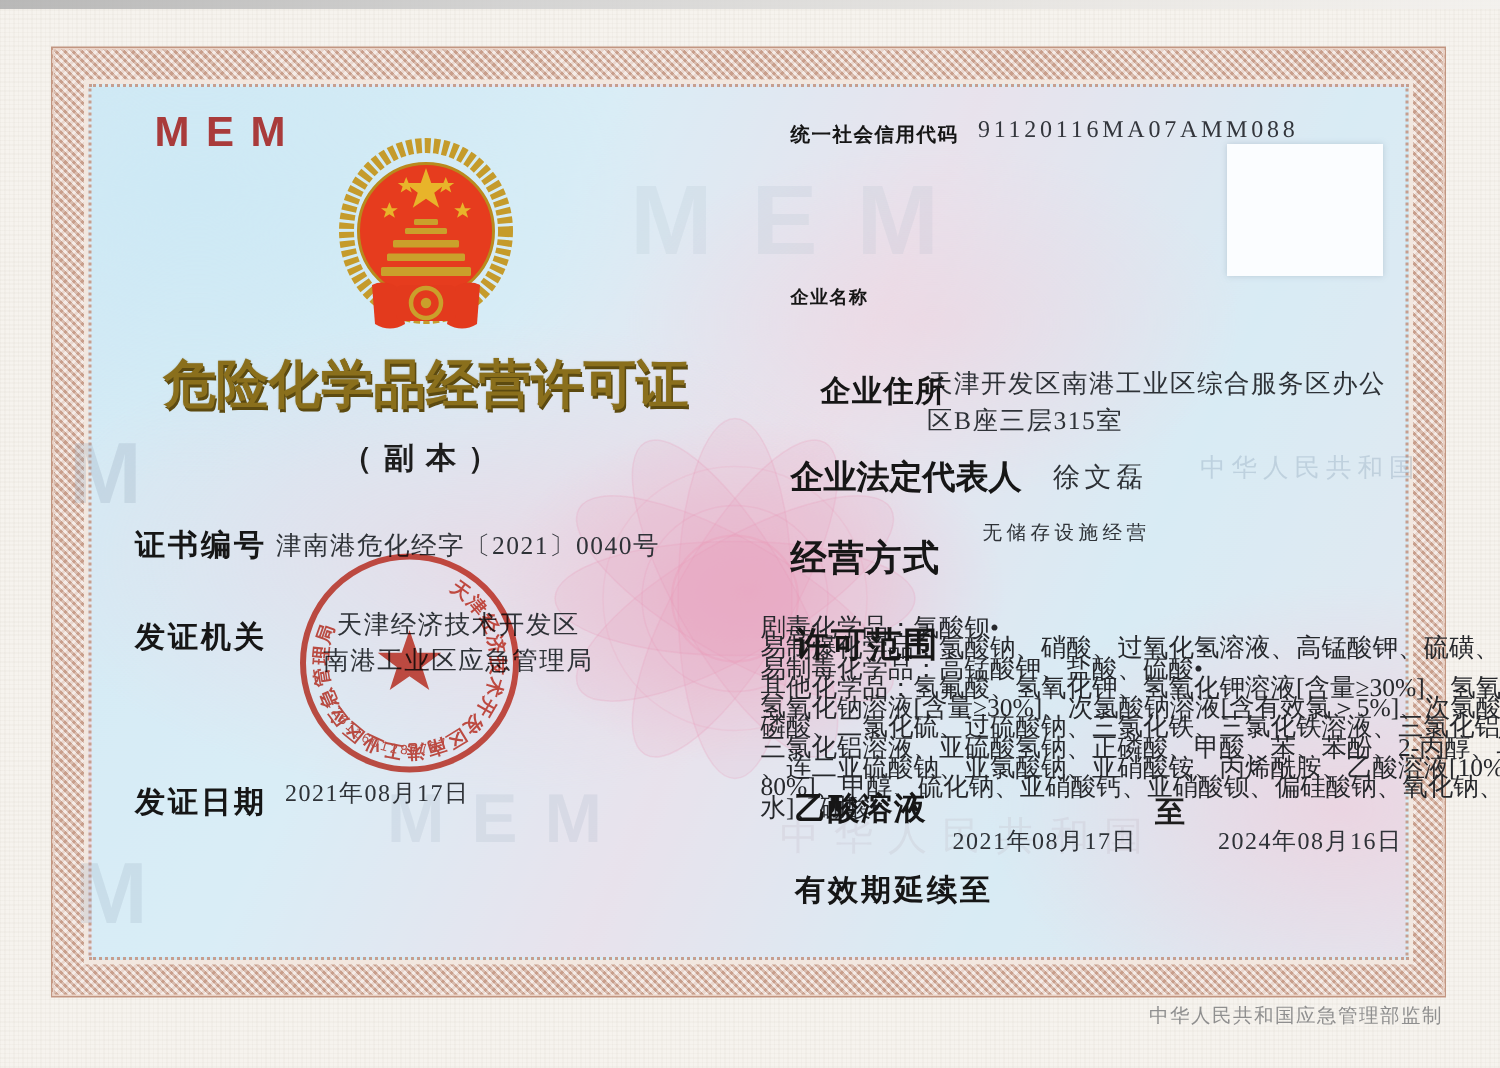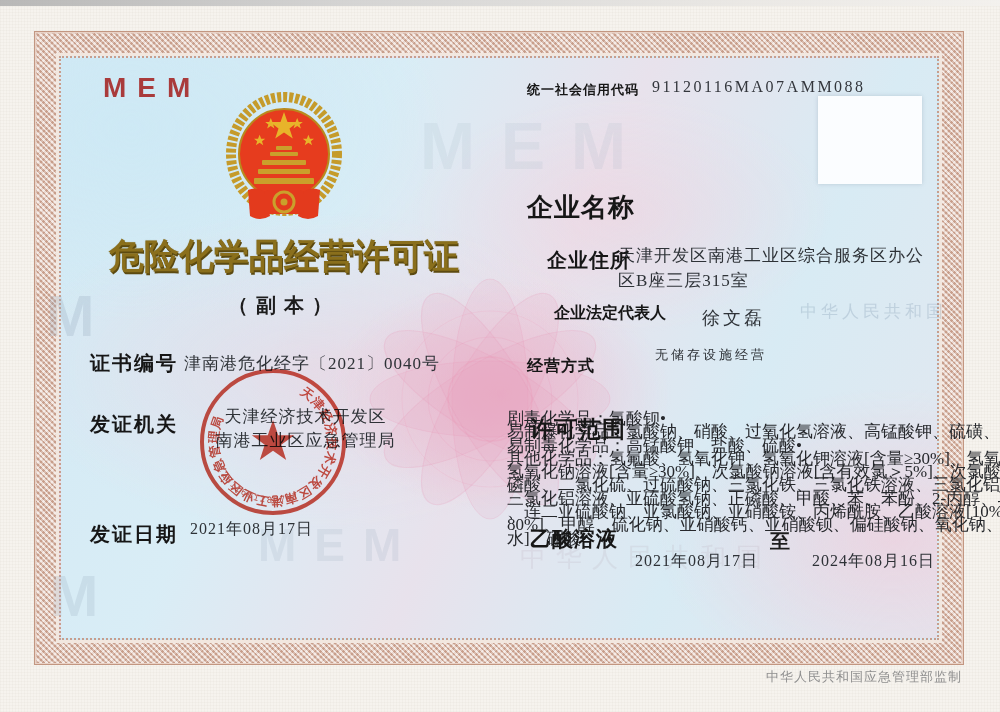--- a/index.html
+++ b/index.html
@@ -55,27 +55,27 @@
     letter-spacing:8px;color:#1d1d1d;z-index:2;}
 
   
   .lbl{font-weight:bold;color:#161616;z-index:3;}
   .val{font-family:"Liberation Serif","DejaVu Serif",serif;color:#2e3237;z-index:2;}
   .pre{white-space:pre;}
   .code-label{left:527px;top:81px;font-size:13px;letter-spacing:1px;}
   .code-value{left:652px;top:78px;font-size:16px;letter-spacing:2.5px;color:#33363c;}
   .qr-box{left:818px;top:96px;width:104px;height:88px;background:#fbfdff;z-index:2;
     box-shadow:0 0 4px rgba(120,140,160,.35);}
-  .lbl-company{left:527px;top:190px;font-size:26px;letter-spacing:1px;}
+  .lbl-company{left:527px;top:190px;font-size:12px;letter-spacing:1px;}
   .val-company{left:618px;top:194px;font-size:17px;letter-spacing:2px;}
   .lbl-address{left:527px;top:247px;font-size:20px;letter-spacing:1px;margin-left:20px;}
   .val-address{left:618px;top:243px;font-size:17px;line-height:25px;letter-spacing:1px;}
-  .lbl-legal{left:527px;top:303px;font-size:16px;margin-left:27px;}
+  .lbl-legal{left:527px;top:303px;font-size:22px;}
   .val-legal{left:702px;top:306px;font-size:18px;letter-spacing:3px;}
-  .lbl-mode{left:527px;top:356px;font-size:16px;letter-spacing:1px;}
+  .lbl-mode{left:527px;top:356px;font-size:24px;letter-spacing:1px;}
   .val-mode{left:655px;top:346px;font-size:13px;letter-spacing:3px;}
   .lbl-scope{left:530px;top:414px;font-size:23px;letter-spacing:1px;}
   .val-scope{left:507px;top:412px;width:470px;font-size:17px;line-height:13.3px;color:#26282c;letter-spacing:0px;}
   .lbl-validity{left:530px;top:525px;font-size:21px;letter-spacing:1px;}
   .zhi{left:770px;top:528px;font-size:20px;font-weight:bold;color:#1d1d1d;z-index:3;
     font-family:"Liberation Serif","DejaVu Serif",serif;}
   .date-from{left:635px;top:551px;font-size:16px;letter-spacing:1px;}
   .date-to{left:812px;top:551px;font-size:16px;letter-spacing:1px;}
   .lbl-extension{left:530px;top:580px;font-size:20px;letter-spacing:2px;}
   .lbl-certno{left:90px;top:350px;font-size:20px;letter-spacing:2px;}
@@ -179,20 +179,21 @@
 、连二亚硫酸钠、亚氯酸钠、亚硝酸铵、丙烯酰胺、乙酸溶液[10%＜含量≤
 80%]、甲醇、硫化钠、亚硝酸钙、亚硝酸钡、偏硅酸钠、氧化钠、乙醚[无
 水]、硼酸•</div>
   <div class="abs lbl lbl-scope">许可范围</div>
 
   <div class="abs lbl lbl-validity">乙酸溶液</div>
   <div class="abs zhi">至</div>
   <div class="abs val date-from">2021年08月17日</div>
   <div class="abs val date-to">2024年08月16日</div>
 
+  <div class="abs lbl lbl-extension">有效期延续至</div>
 
   <div class="abs lbl lbl-certno">证书编号</div>
   <div class="abs val val-certno">津南港危化经字〔2021〕0040号</div>
 
   <div class="abs lbl lbl-authority">发证机关</div>
   <div class="abs val val-authority pre">天津经济技术开发区
 南港工业区应急管理局</div>
 
   <div class="abs lbl lbl-issuedate">发证日期</div>
   <div class="abs val val-issuedate">2021年08月17日</div>

